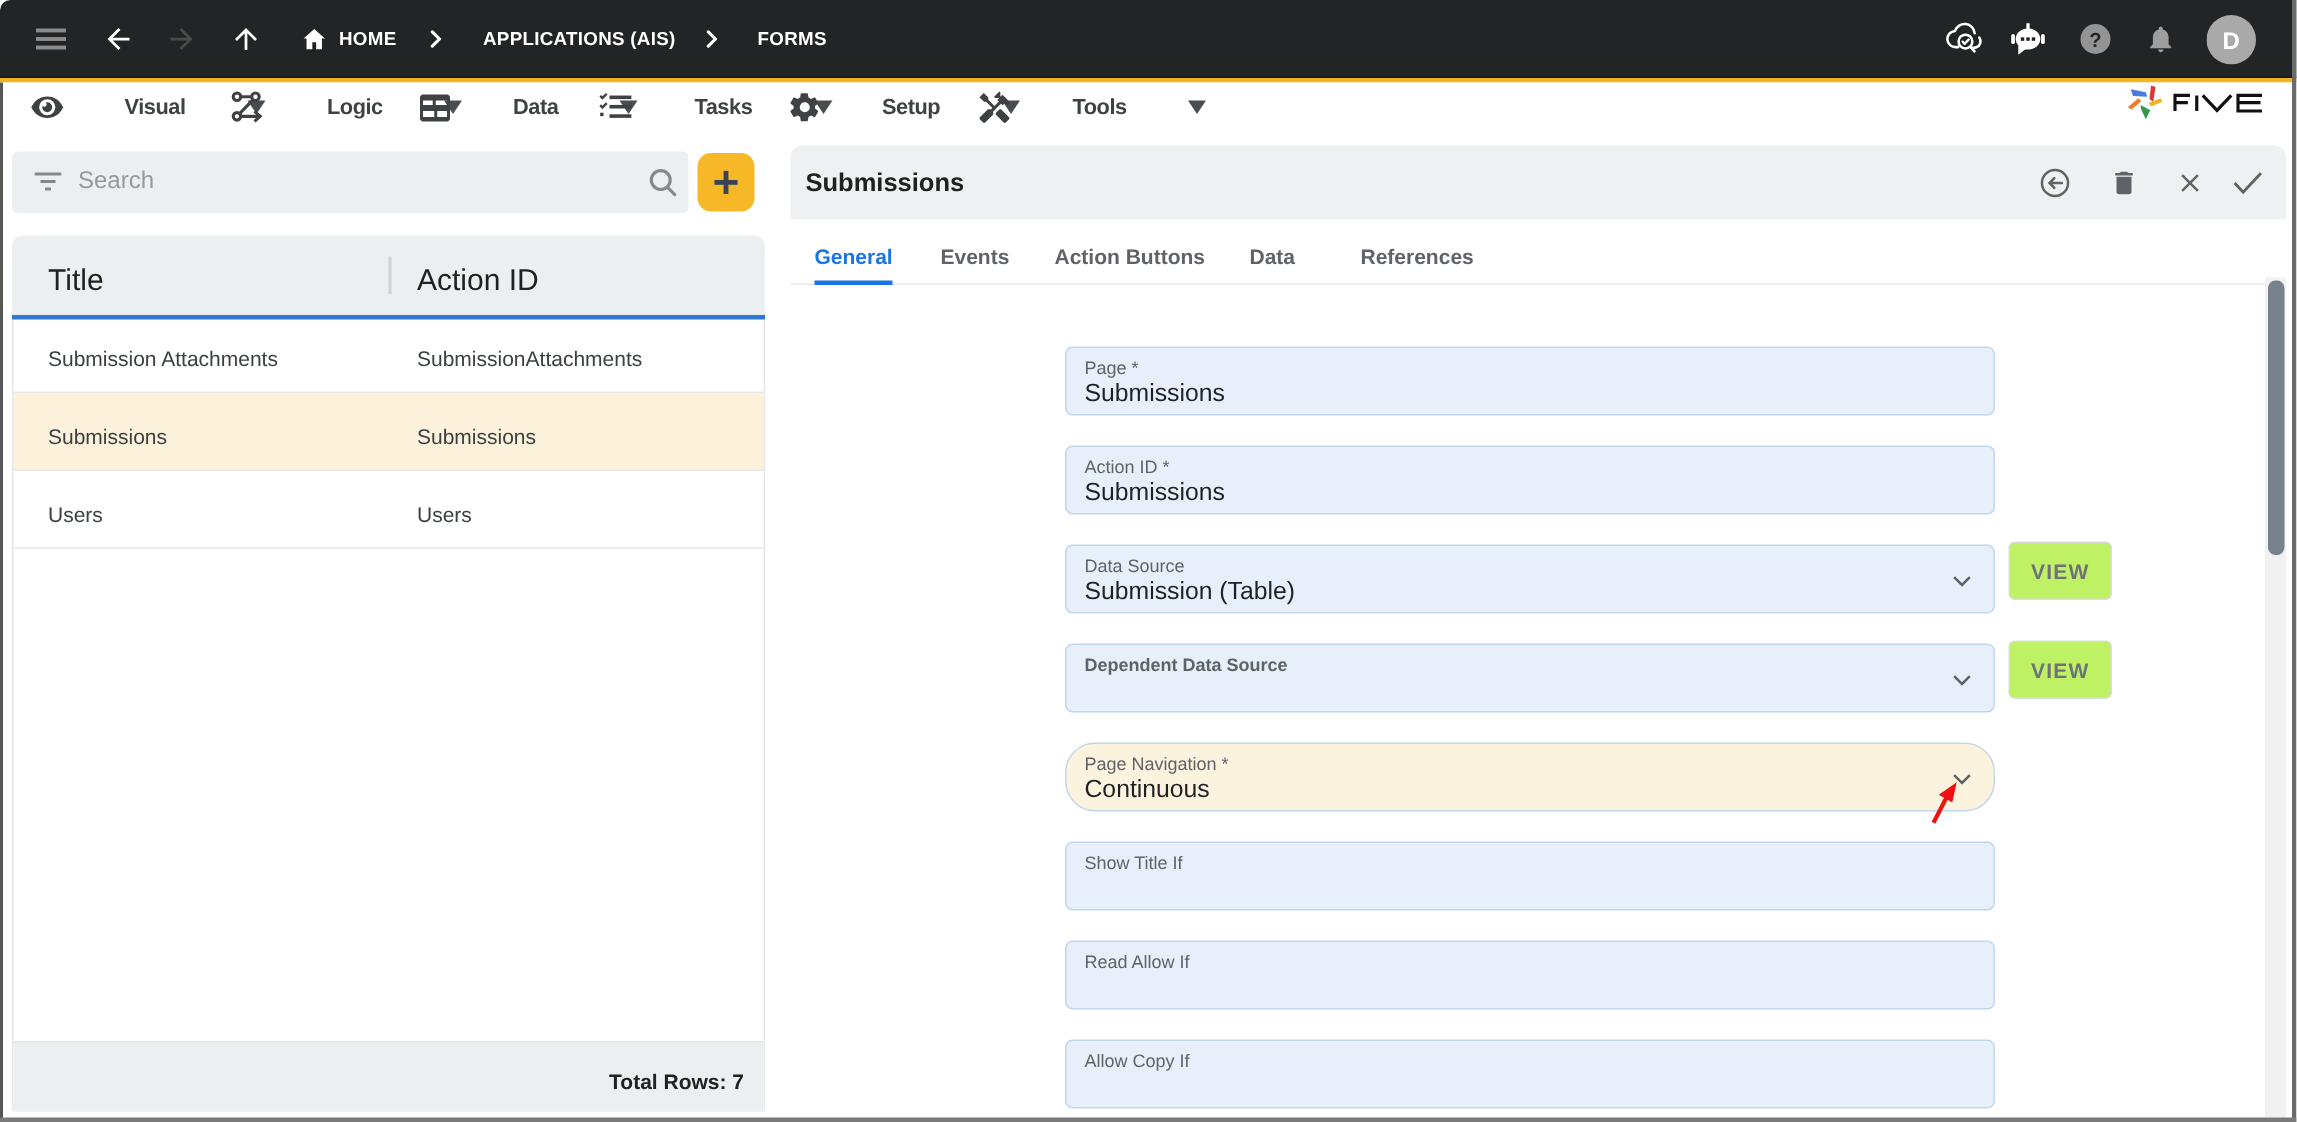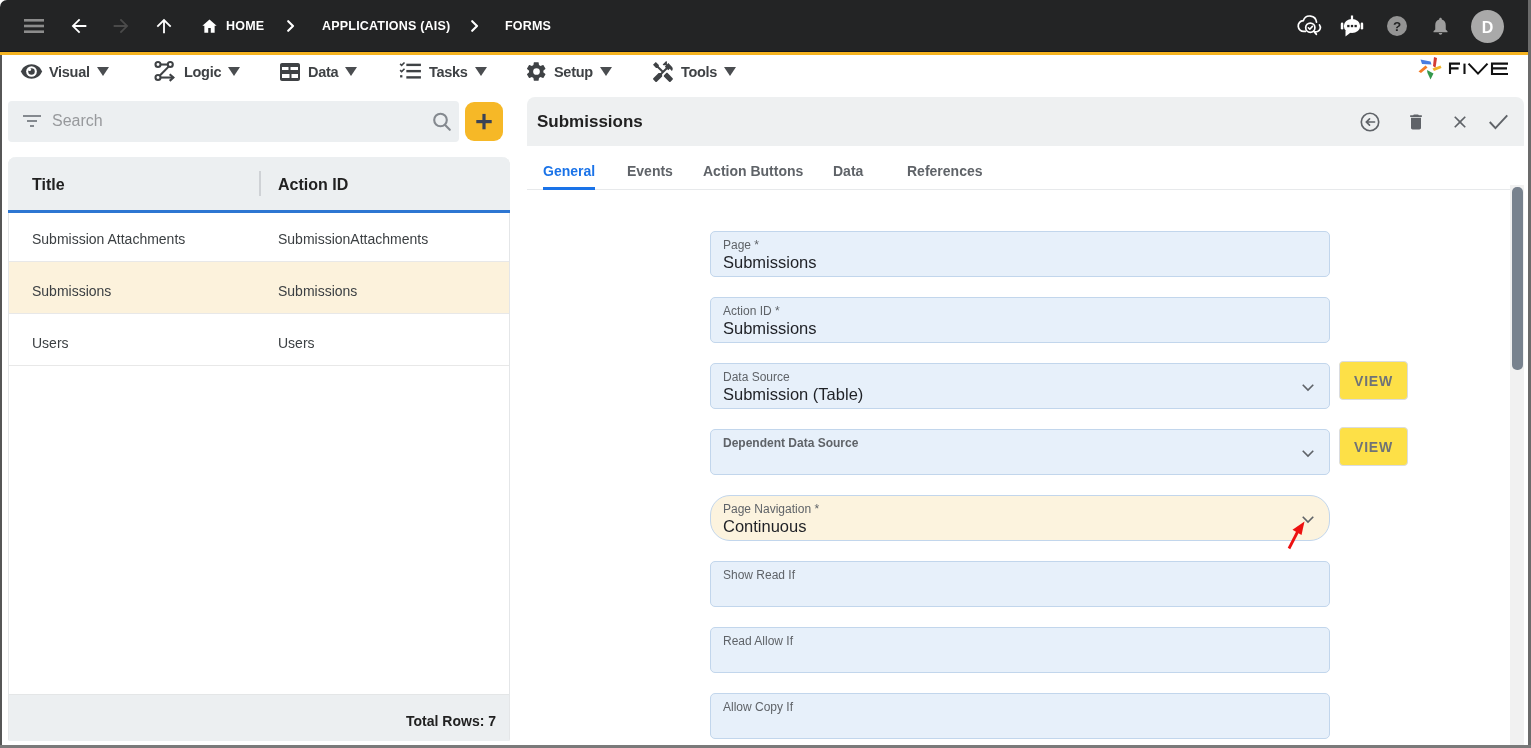--- a/index.html
+++ b/index.html
@@ -9,51 +9,51 @@
 
 
 #topbar { left:0; top:0; width:1531px; height:52px; background:#232425; border-top-left-radius:7px; }
 #amberline { left:0; top:52px; width:1531px; height:3px; background:#F5B320; }
 #darkedge { left:0; top:50.5px; width:1531px; height:1.5px; background:#14161D; }
 .tbicon { position:absolute; top:0; height:52px; display:flex; align-items:center; }
 .crumb { color:#fff; font-size:12.5px; font-weight:bold; letter-spacing:.2px; }
 
 
 #toolbar { left:0; top:55px; width:1531px; height:42px; background:#fff; }
-.menuitem { position:absolute; top:55px; height:33px; display:flex; align-items:center; color:#3F4245; font-size:14.5px; font-weight:bold; letter-spacing:-0.3px; }
+.menuitem { position:absolute; top:55px; height:33px; display:flex; align-items:center; color:#3F4245; font-size:14.5px; font-weight:bold; letter-spacing:-0.3px;gap:34px; }
 .menuitem svg { margin-right:6px; }
 .caret { width:0; height:0; border-left:6.5px solid transparent; border-right:6.5px solid transparent; border-top:9px solid #4A4D50; margin-left:7px; }
 
 
 #searchbar { left:8px; top:101px; width:451px; height:41px; background:#ECEFF1; border-radius:4px; }
 #searchph { left:52px; top:112px; font-size:16px; color:#97999C; }
 #plusbtn { left:465px; top:102px; width:38px; height:39px; background:#F6B827; border-radius:9px; display:flex; align-items:center; justify-content:center; }
 #listpanel { left:8px; top:157px; width:502px; height:584px; border:1px solid #E4E6E8; border-top:none; border-radius:8px 8px 2px 2px; background:#fff; }
 #listheader { left:8px; top:157px; width:502px; height:53px; background:#ECEFF1; border-radius:8px 8px 0 0; }
 #blueline { left:8px; top:210px; width:502px; height:3px; background:#2D76D2; }
-.hcell { position:absolute; font-size:16px; font-weight:bold; color:#212121; }
+.hcell { position:absolute; font-size:20px; font-weight:normal; color:#212121; }
 .rowcell { position:absolute; font-size:14px; color:#3C4043; }
 .rowline { position:absolute; left:9px; width:500px; height:1px; background:#E8E8E8; }
 #amberrow { left:9px; top:262px; width:500px; height:52px; background:#FCF2DC; }
 #listfooter { left:9px; top:694px; width:500px; height:47px; background:#ECEFF1; border-top:1px solid #E4E6E7; display:flex; align-items:center; justify-content:flex-end; padding-right:13px; padding-top:5px; font-size:14px; font-weight:bold; color:#212121; }
 
 
 #rphead { left:527px; top:97px; width:997px; height:49px; background:#EEF0F1; border-radius:8px 8px 0 0; }
 #rptitle { left:537px; top:112px; font-size:17px; font-weight:bold; color:#212121; }
 .tab { position:absolute; top:163px; font-size:14px; font-weight:bold; color:#5F6368; }
 #tabactive { color:#1A73E8; }
 #tabline { left:543px; top:187px; width:52px; height:3px; background:#1A73E8; }
 
 
 .field { position:absolute; left:710px; width:620px; height:46px; background:#E7F0FA; border:1px solid #C2D6EC; border-radius:5px; }
 .field.amber { background:#FCF3DE; }
 .flabel { position:absolute; left:12px; top:6px; font-size:12px; color:#5F6368; }
 .fvalue { position:absolute; left:12px; top:21px; font-size:16.5px; color:#1F2126; }
 .fchev { position:absolute; right:12px; top:14px; }
-.viewbtn { position:absolute; left:1339px; width:69px; height:39px; background:#fde047; border:1px solid #DADCE0; border-radius:4px; display:flex; align-items:center; justify-content:center; font-size:14px; font-weight:bold; color:#6F7377; letter-spacing:.8px; }
+.viewbtn { position:absolute; left:1339px; width:69px; height:39px; background:#bef264; border:1px solid #DADCE0; border-radius:4px; display:flex; align-items:center; justify-content:center; font-size:14px; font-weight:bold; color:#6F7377; letter-spacing:.8px; }
 
 
 #sbtrack { left:1510px; top:185px; width:14px; height:560px; background:#F1F1F1; }
 #sbthumb { left:1512px; top:187px; width:11px; height:183px; background:#78828E; border-radius:5px; }
 
 
 #bleft { left:0; top:55px; width:2px; height:693px; background:#565656; }
 #bright { left:1528px; top:0; width:3px; height:748px; background:#6B6B6B; }
 #bbottom { left:0; top:745px; width:1531px; height:3px; background:#7A7A7A; }
 </style>
@@ -315,21 +315,21 @@
   </div>
 <div class="viewbtn" style="top:427px;">VIEW</div>
 <div class="field amber" style="top:495px;border-radius:20px;">
     <div class="flabel">Page Navigation *</div>
     <div class="fvalue">Continuous</div>
   <svg class="fchev" width="18" height="18" viewBox="0 0 24 24">
       <path d="M5 9l7 7 7-7" fill="none" stroke="#5F6368" stroke-width="2.2"></path>
     </svg>
   </div>
 <div class="field" style="top:561px;">
-    <div class="flabel">Show Read If</div>
+    <div class="flabel">Show Title If</div>
   </div>
 <div class="field" style="top:627px;">
     <div class="flabel">Read Allow If</div>
   </div>
 <div class="field" style="top:693px;">
     <div class="flabel">Allow Copy If</div>
   </div>
 
 <div class="abs" style="left:1285px; top:517px;">
 <svg width="24" height="34" viewBox="0 0 24 34">

